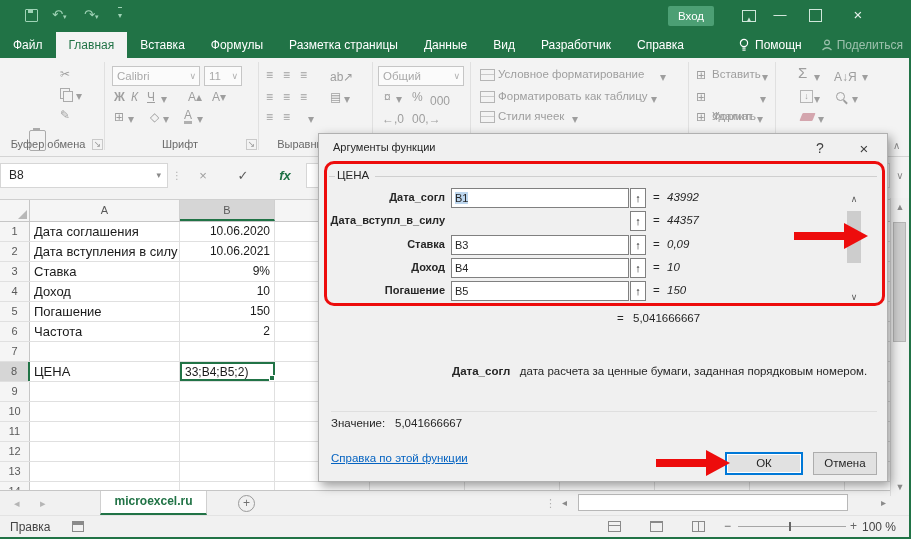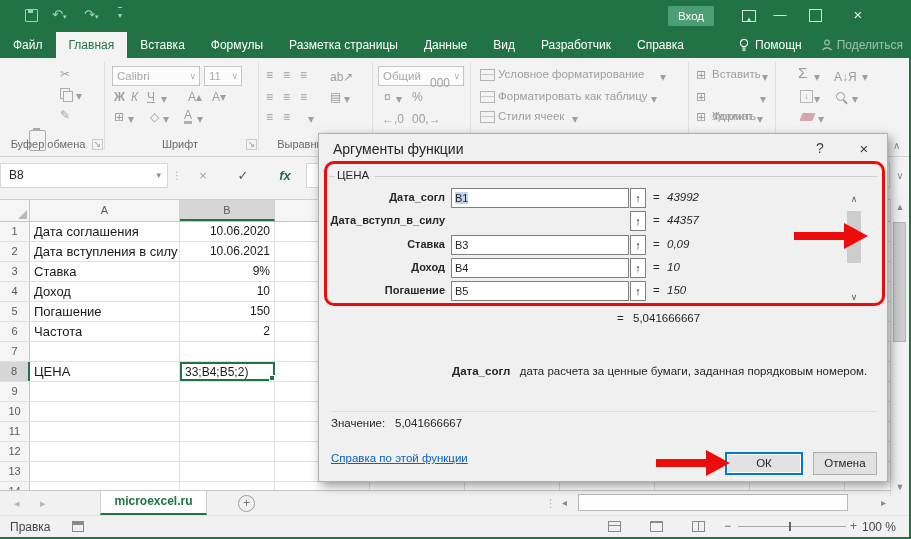--- a/index.html
+++ b/index.html
@@ -82,21 +82,21 @@
   .vicon.c{background:linear-gradient(to right,#f1f1f1 45%,#8a8a8a 45%,#8a8a8a 55%,#f1f1f1 55%);}
   #zoomline{position:absolute;left:738px;top:10px;width:108px;height:1px;background:#a6a6a6;}
   #zoomknob{position:absolute;left:789px;top:6px;width:2px;height:9px;background:#666;}
   .macroicon{position:absolute;left:72px;top:5px;width:12px;height:11px;border:1px solid #8a8a8a;box-sizing:border-box;background:linear-gradient(#8a8a8a 30%,#f1f1f1 30%);}
   
   #vscroll{position:absolute;left:890px;top:198px;width:19px;height:298px;background:#f1f1f1;border-left:1px solid #dcdcdc;box-sizing:border-box;z-index:6;}
   .vsarr{position:absolute;left:0;width:18px;text-align:center;color:#8a8a8a;font-size:9px;}
   #vthumb{position:absolute;left:2px;top:24px;width:13px;height:120px;background:#cdcdcd;border:1px solid #b5b5b5;box-sizing:border-box;}
   
   #dlg{position:absolute;left:318px;top:133px;width:570px;height:349px;background:#f0f0f0;border:1px solid #b0b0b0;box-sizing:border-box;box-shadow:3px 4px 10px rgba(0,0,0,.4);z-index:10;font-size:11.5px;color:#262626;}
-  #dlg-title{position:absolute;left:14px;top:7px;font-size:14px;color:#262626;}
+  #dlg-title{position:absolute;left:14px;top:7px;font-size:11px;color:#262626;}
   .dlg-tbtn{position:absolute;top:6px;font-size:14px;color:#404040;width:20px;text-align:center;}
   #fieldset-line1{position:absolute;left:10px;top:42px;width:6px;height:1px;background:#cfcfcf;}
   #fieldset-line2{position:absolute;left:56px;top:42px;width:502px;height:1px;background:#cfcfcf;}
   #fn-name{position:absolute;left:18px;top:35px;font-size:11.5px;color:#262626;}
   .frow{position:absolute;left:0;width:560px;height:20px;}
   .flabel{position:absolute;left:6px;top:3px;width:120px;text-align:right;font-weight:bold;font-size:11px;white-space:nowrap;}
   .finput{position:absolute;left:132px;top:0;width:178px;height:20px;background:#fff;border:1px solid #808080;box-sizing:border-box;font-size:11px;line-height:18px;padding-left:3px;}
   .finput .seltxt{background:#bdd6ee;}
   .fcollapse{position:absolute;left:311px;top:0;width:16px;height:20px;background:#fff;border:1px solid #808080;box-sizing:border-box;text-align:center;font-size:11px;font-weight:bold;line-height:18px;color:#111;}
   .feq{position:absolute;left:334px;top:3px;font-size:11.5px;}
@@ -208,21 +208,21 @@
     <span class="ricon" style="left:266px;top:52px;">≡</span>
     <span class="ricon" style="left:283px;top:52px;">≡</span>
     <span class="ricon rsm" style="left:308px;top:54px;">▾</span>
     <div class="glabel" style="left:265px;width:100px;">Выравнивание</div>
     <div class="gdiv" style="left:372px;"></div>
 
     <div class="combo" style="left:378px;top:8px;width:86px;height:20px;"><span>Общий</span><span class="cdd">∨</span></div>
     <span class="ricon" style="left:384px;top:32px;">¤</span>
     <span class="ricon rsm" style="left:396px;top:34px;">▾</span>
     <span class="ricon" style="left:412px;top:32px;">%</span>
-    <span class="ricon rsm" style="left:430px;top:18px;">000</span>
+    <span class="ricon rsm" style="left:430px;top:36px;">000</span>
     <span class="ricon rsm" style="left:382px;top:54px;">←,0</span>
     <span class="ricon rsm" style="left:412px;top:54px;">00,→</span>
     <div class="gdiv" style="left:470px;"></div>
 
     <span class="sticon" style="left:480px;top:11px;"></span>
     <span class="rowtext" style="left:498px;top:10px;">Условное форматирование</span>
     <span class="ricon rsm" style="left:660px;top:12px;">▾</span>
     <span class="sticon" style="left:480px;top:33px;"></span>
     <span class="rowtext" style="left:498px;top:32px;">Форматировать как таблицу</span>
     <span class="ricon rsm" style="left:651px;top:34px;">▾</span>

